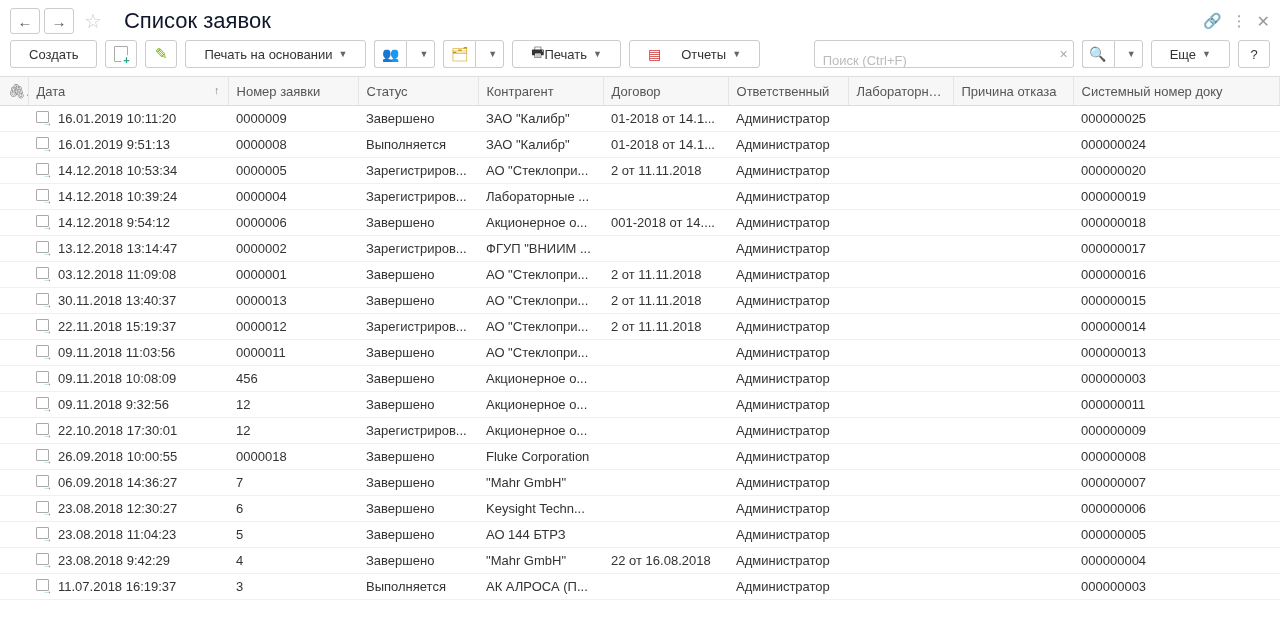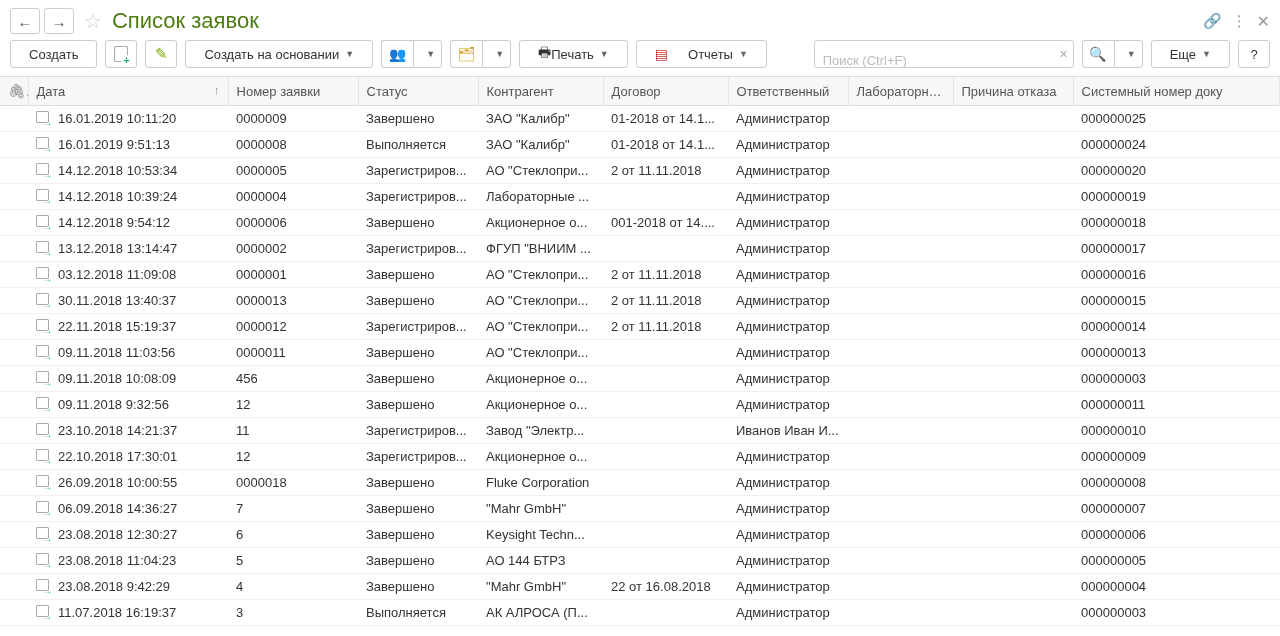--- a/index.html
+++ b/index.html
@@ -29,22 +29,22 @@
     font-size: 15px;
     color: #555;
   }
   .star-icon {
     font-size: 20px;
     color: #ccc;
     margin: 0 6px;
   }
   .page-title {
     font-size: 22px;
-    color: #4d7c0f;
-    margin-left: 0;
+    color: #0f172a;
+    margin-left: 12px;
     flex: 1;
   }
   .top-right {
     display: flex; align-items: center; gap: 10px;
     color: #999;
   }
   .top-right span { cursor: pointer; font-size: 15px; }
   .top-right .close { font-size: 16px; }
 
   .toolbar {
@@ -178,21 +178,21 @@
   <div class="btn">
     <span>Создать</span>
   </div>
   <div class="btn icon-only">
     <span class="doc-icon plus"></span>
   </div>
   <div class="btn icon-only">
     <span class="pencil-icon">✎</span>
   </div>
   <div class="btn">
-    <span>Создать на основании</span>
+    <span>Печать на основании</span>
     <span class="caret">▼</span>
   </div>
   <div class="btn-group">
     <div class="btn icon-only">
       <span class="people-icon">👥</span>
     </div>
     <div class="btn">
         <span class="caret">▼</span>
       </div>
   </div>
@@ -423,33 +423,20 @@
           <td>Акционерное о...</td>
           <td></td>
           <td>Администратор</td>
           <td></td>
           <td></td>
           <td>000000011</td>
         </tr>
         <tr>
           <td></td>
           <td class="col-row-icon"><span class="row-doc-icon"></span></td>
-          <td>23.10.2018 14:21:37</td>
-          <td>11</td>
-          <td>Зарегистриров...</td>
-          <td>Завод "Электр...</td>
-          <td></td>
-          <td>Иванов Иван И...</td>
-          <td></td>
-          <td></td>
-          <td>000000010</td>
-        </tr>
-        <tr>
-          <td></td>
-          <td class="col-row-icon"><span class="row-doc-icon"></span></td>
           <td>22.10.2018 17:30:01</td>
           <td>12</td>
           <td>Зарегистриров...</td>
           <td>Акционерное о...</td>
           <td></td>
           <td>Администратор</td>
           <td></td>
           <td></td>
           <td>000000009</td>
         </tr>

